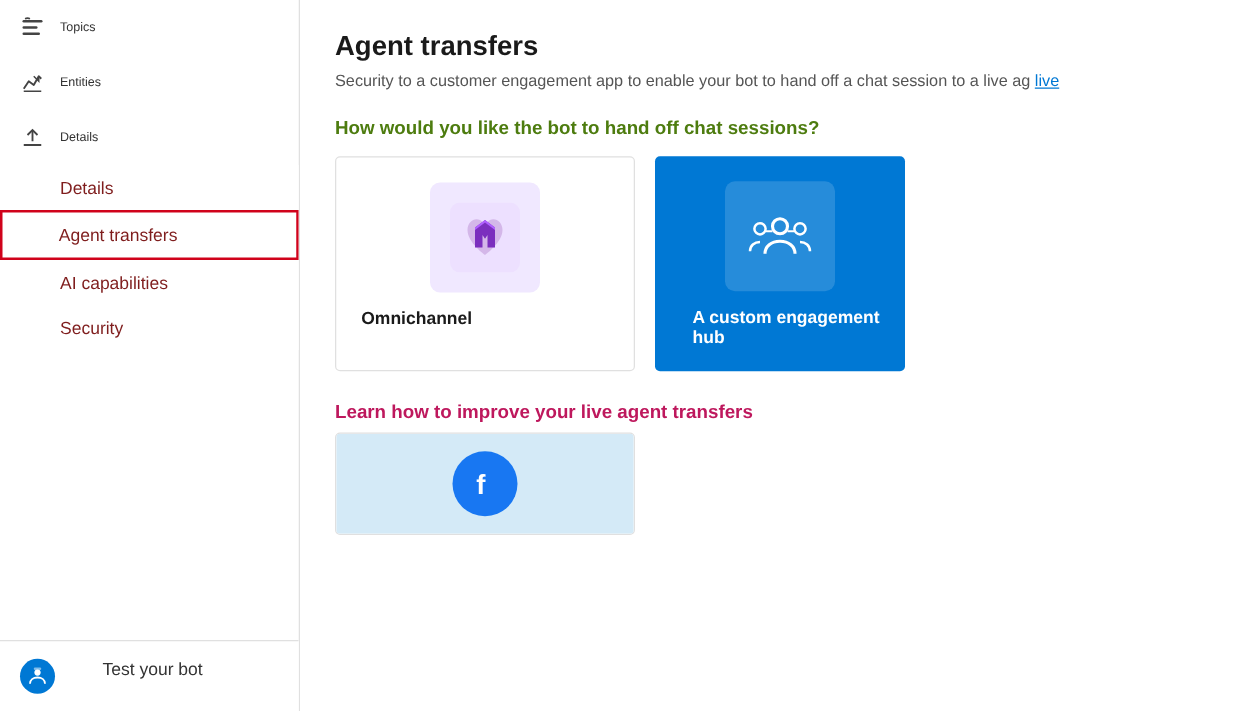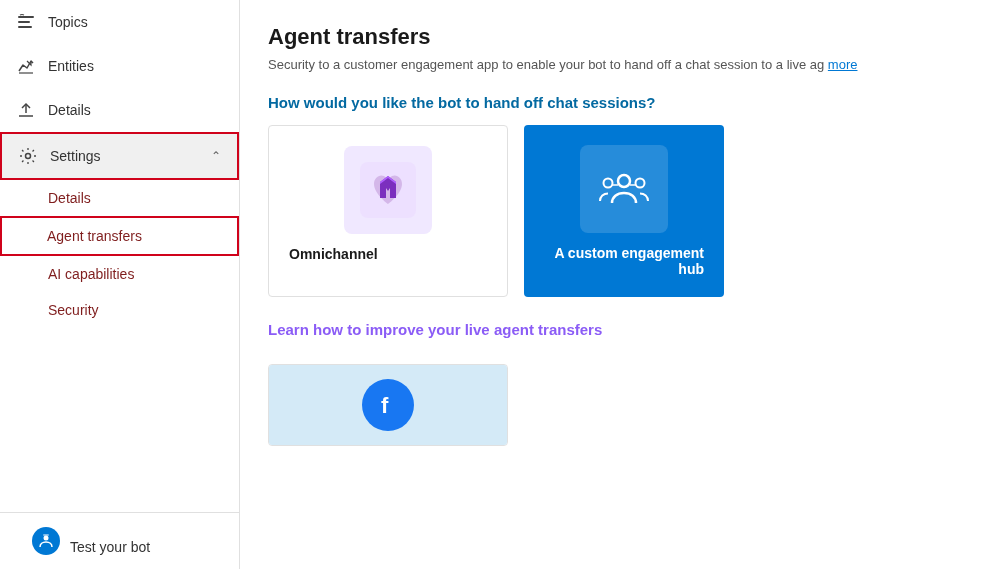--- a/index.html
+++ b/index.html
@@ -38,21 +38,21 @@
       width: 20px;
       height: 20px;
       margin-right: 12px;
       display: flex;
       align-items: center;
       justify-content: center;
       flex-shrink: 0;
     }
     .nav-item .nav-label {
       flex: 1;
-      font-size: 14px;
+      font-size: 10px;
     }
     .nav-item .chevron {
       font-size: 12px;
       color: #666;
     }
 
     
     .settings-box {
       border: 2px solid #d0021b;
     }
@@ -71,24 +71,25 @@
     
     .sub-item.active-red {
       border: 2px solid #d0021b;
       padding-left: 45px;
     }
 
     
     .test-bot-bar {
       border-top: 1px solid #e0e0e0;
       display: flex;
-      align-items: flex-end;
-      padding: 14px 32px;
-      cursor: pointer;
-      background: #fff;
+      align-items: flex-start;
+      padding: 14px 16px;
+      cursor: pointer;
+      background: #fff;
+      gap: 28px;
     }
     .test-bot-avatar {
       width: 28px;
       height: 28px;
       border-radius: 50%;
       background: #0078d4;
       display: flex;
       align-items: center;
       justify-content: center;
       margin-right: 10px;
@@ -123,28 +124,27 @@
       color: #0078d4;
       text-decoration: underline;
       cursor: pointer;
       font-size: 13px;
     }
 
     .section-question {
       font-size: 15px;
       font-weight: 600;
       margin: 20px 0 14px 0;
-      color: #0369a1;
+      color: #4d7c0f;
     }
 
     .cards-row {
       display: flex;
       gap: 16px;
       margin-bottom: 24px;
-      text-align: right;
     }
 
     .card {
       border: 1px solid #e0e0e0;
       border-radius: 4px;
       background: #fff;
       padding: 20px;
       width: 240px;
       cursor: pointer;
       display: flex;
@@ -185,27 +185,28 @@
 
     .card-label {
       font-size: 14px;
       font-weight: 600;
       color: #1a1a1a;
     }
     .card-label-white {
       font-size: 14px;
       font-weight: 600;
       color: #fff;
+      margin-left: 10px;
     }
 
     .section-learn {
       font-size: 15px;
       font-weight: 600;
-      color: #8b5cf6;
-      margin-bottom: 26px;
+      color: #be185d;
+      margin-bottom: 8px;
     }
 
     
     .improve-card {
       border: 1px solid #e0e0e0;
       border-radius: 4px;
       background: #fff;
       width: 240px;
       overflow: hidden;
       cursor: pointer;
@@ -255,30 +256,20 @@
       <span class="nav-icon">
         <svg width="18" height="18" viewBox="0 0 18 18" fill="none">
           <line x1="9" y1="12" x2="9" y2="3" stroke="#444" stroke-width="1.5"></line>
           <polyline points="5,7 9,3 13,7" stroke="#444" stroke-width="1.5" fill="none"></polyline>
           <line x1="2" y1="15" x2="16" y2="15" stroke="#444" stroke-width="1.5"></line>
         </svg>
       </span>
       <span class="nav-label">Details</span>
     </div>
 
-    <div class="nav-item active-parent settings-box">
-      <span class="nav-icon">
-        <svg width="18" height="18" viewBox="0 0 18 18" fill="none">
-          <circle cx="9" cy="9" r="2.5" stroke="#444" stroke-width="1.5" fill="none"></circle>
-          <path d="M9 1v2M9 15v2M1 9h2M15 9h2M3.05 3.05l1.41 1.41M13.54 13.54l1.41 1.41M3.05 14.95l1.41-1.41M13.54 4.46l1.41-1.41" stroke="#444" stroke-width="1.3"></path>
-        </svg>
-      </span>
-      <span class="nav-label">Settings</span>
-      <span class="chevron">⌃</span>
-    </div>
 
     <div class="sub-items">
       <div class="sub-item">
         <span>Details</span>
       </div>
       <div class="sub-item active-red">
         <span>Agent transfers</span>
       </div>
       <div class="sub-item">
         <span>AI capabilities</span>
@@ -300,21 +291,21 @@
     </div>
     <span>Test your bot</span>
   </div>
 </div>
 
 <div class="main-content">
 
   <h1 class="page-title">Agent transfers</h1>
   <p class="page-subtitle">
     <span>Security to a customer engagement app to enable your bot to hand off a chat session to a live ag</span>
-    <a class="learn-more-link">more</a>
+    <a class="learn-more-link">live</a>
   </p>
 
   <div class="section-question">How would you like the bot to hand off chat sessions?</div>
 
   <div class="cards-row">
 
     <div class="card">
       <div class="card-icon-area">
         <div class="omnichannel-icon">
 

